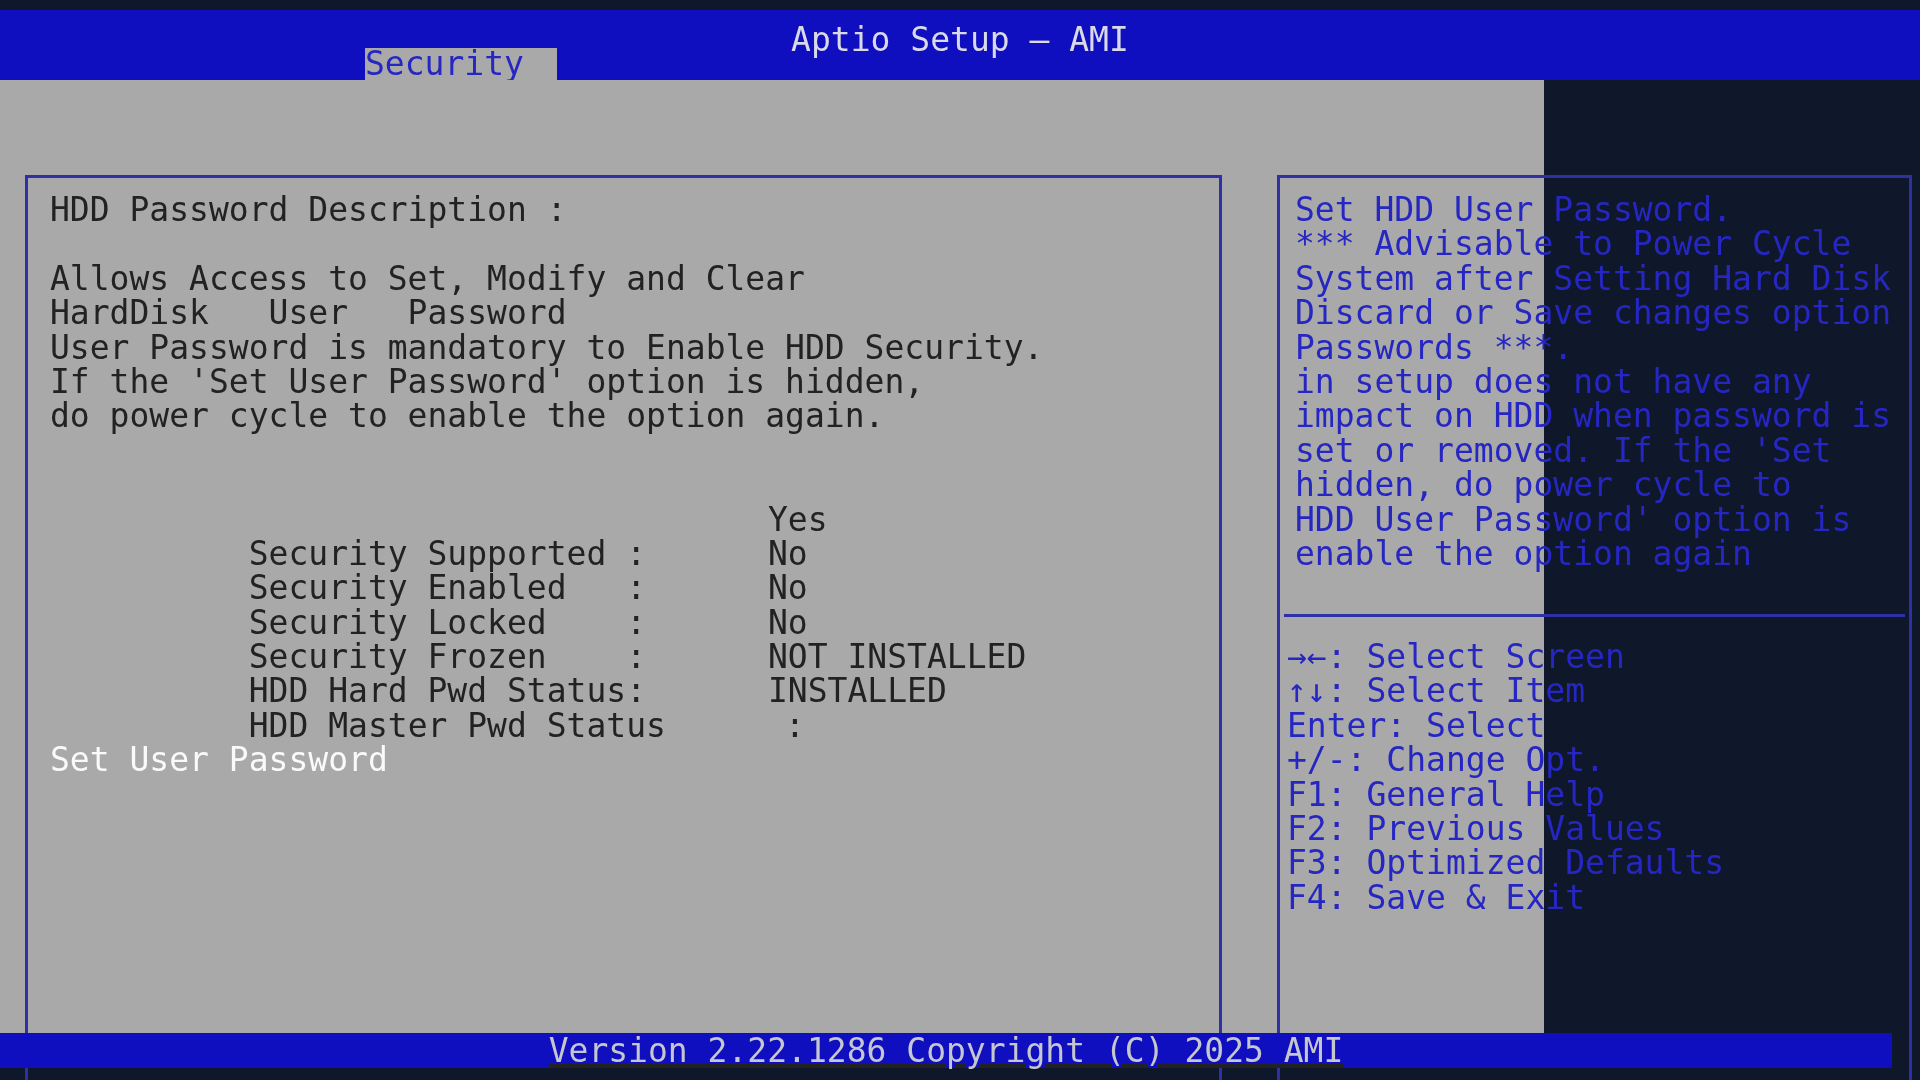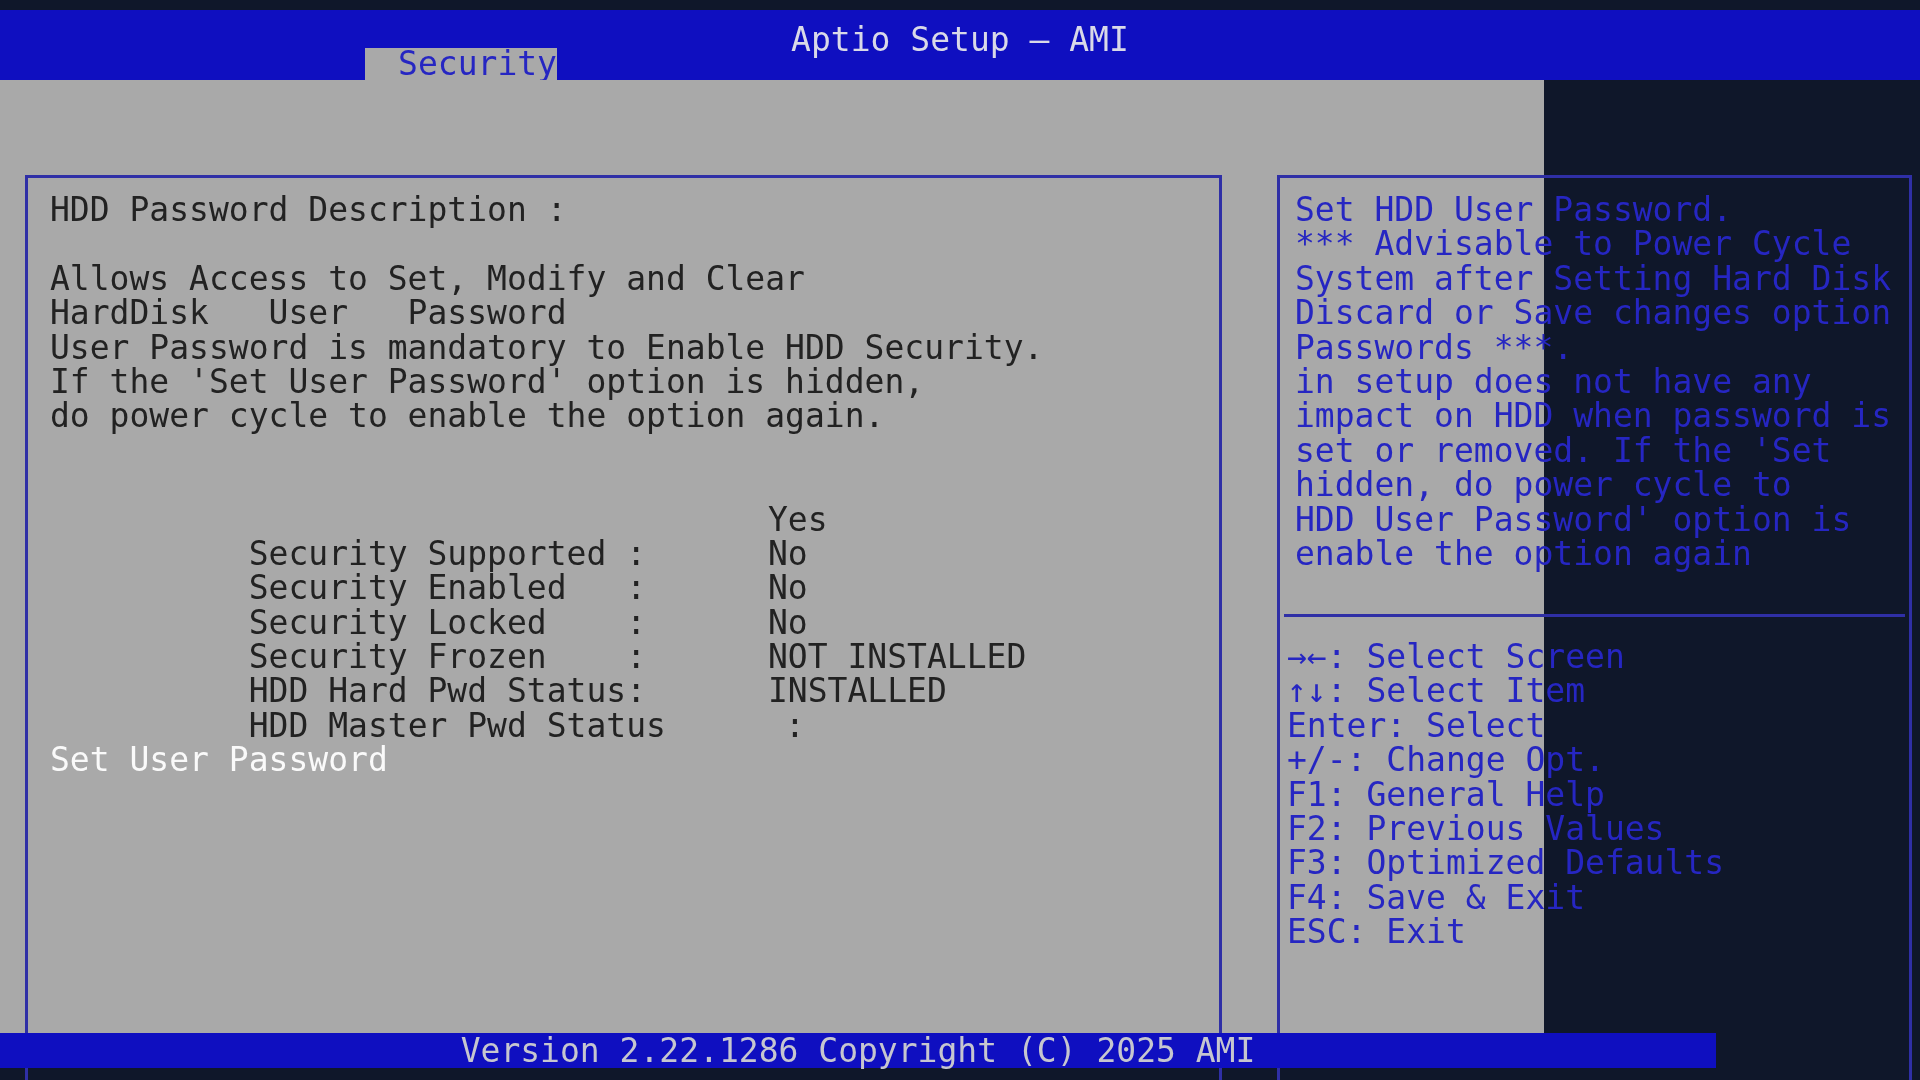--- a/index.html
+++ b/index.html
@@ -19,21 +19,21 @@
     background: #0f0fc0;
   }
   .app-title {
     position: absolute; left: 0; top: 14px; width: 100%;
     text-align: center; line-height: 32px;
     color: #d9d9e8; white-space: pre;
   }
   .tab {
     position: absolute; left: 365px; top: 48px; width: 192px; height: 32px;
     background: #a9a9a9; color: #2626c2;
-    text-align: right; line-height: 32px; white-space: pre;
+    text-align: left; line-height: 32px; white-space: pre;
   }
   
   .content-bg {
     position: absolute; left: 0; top: 80px; width: 1544px; height: 953px;
     background: #a9a9a9;
   }
   .panel {
     position: absolute; box-sizing: border-box;
     border: 3px solid #2f2fa6; top: 95px; height: 918px;
   }
@@ -57,22 +57,23 @@
   .hrow {
     height: 34.4px; line-height: 34.4px;
     white-space: pre; padding-left: 7px;
   }
   .divider {
     position: absolute; top: 436px; left: 4px; right: 4px; height: 3px;
     background: #2f2fa6;
   }
   
   .band-bottom {
-    position: absolute; left: 0; top: 1033px; width: 1716px; height: 35px;
+    position: absolute; left: 0; top: 1033px; width: 1892px; height: 35px;
     background: #0f0fc0;
+    text-decoration: underline;
   }
   .version {
     width: 100%; text-align: center; line-height: 35px;
     color: #c6c6cf; white-space: pre;
   }
 </style>
 </head>
 <body>
 
 <div class="screen">
@@ -145,21 +146,20 @@
 
       <div class="legend">
         <div class="hrow">→←: Select Screen</div>
         <div class="hrow">↑↓: Select Item</div>
         <div class="hrow">Enter: Select</div>
         <div class="hrow">+/-: Change Opt.</div>
         <div class="hrow">F1: General Help</div>
         <div class="hrow">F2: Previous Values</div>
         <div class="hrow">F3: Optimized Defaults</div>
         <div class="hrow">F4: Save &amp; Exit</div>
-        <div class="hrow">ESC: Exit</div>
       </div>
     </div>
 
   </div>
 
   <div class="band-bottom">
     <div class="version">Version 2.22.1286 Copyright (C) 2025 AMI</div>
   </div>
 
 </div>

